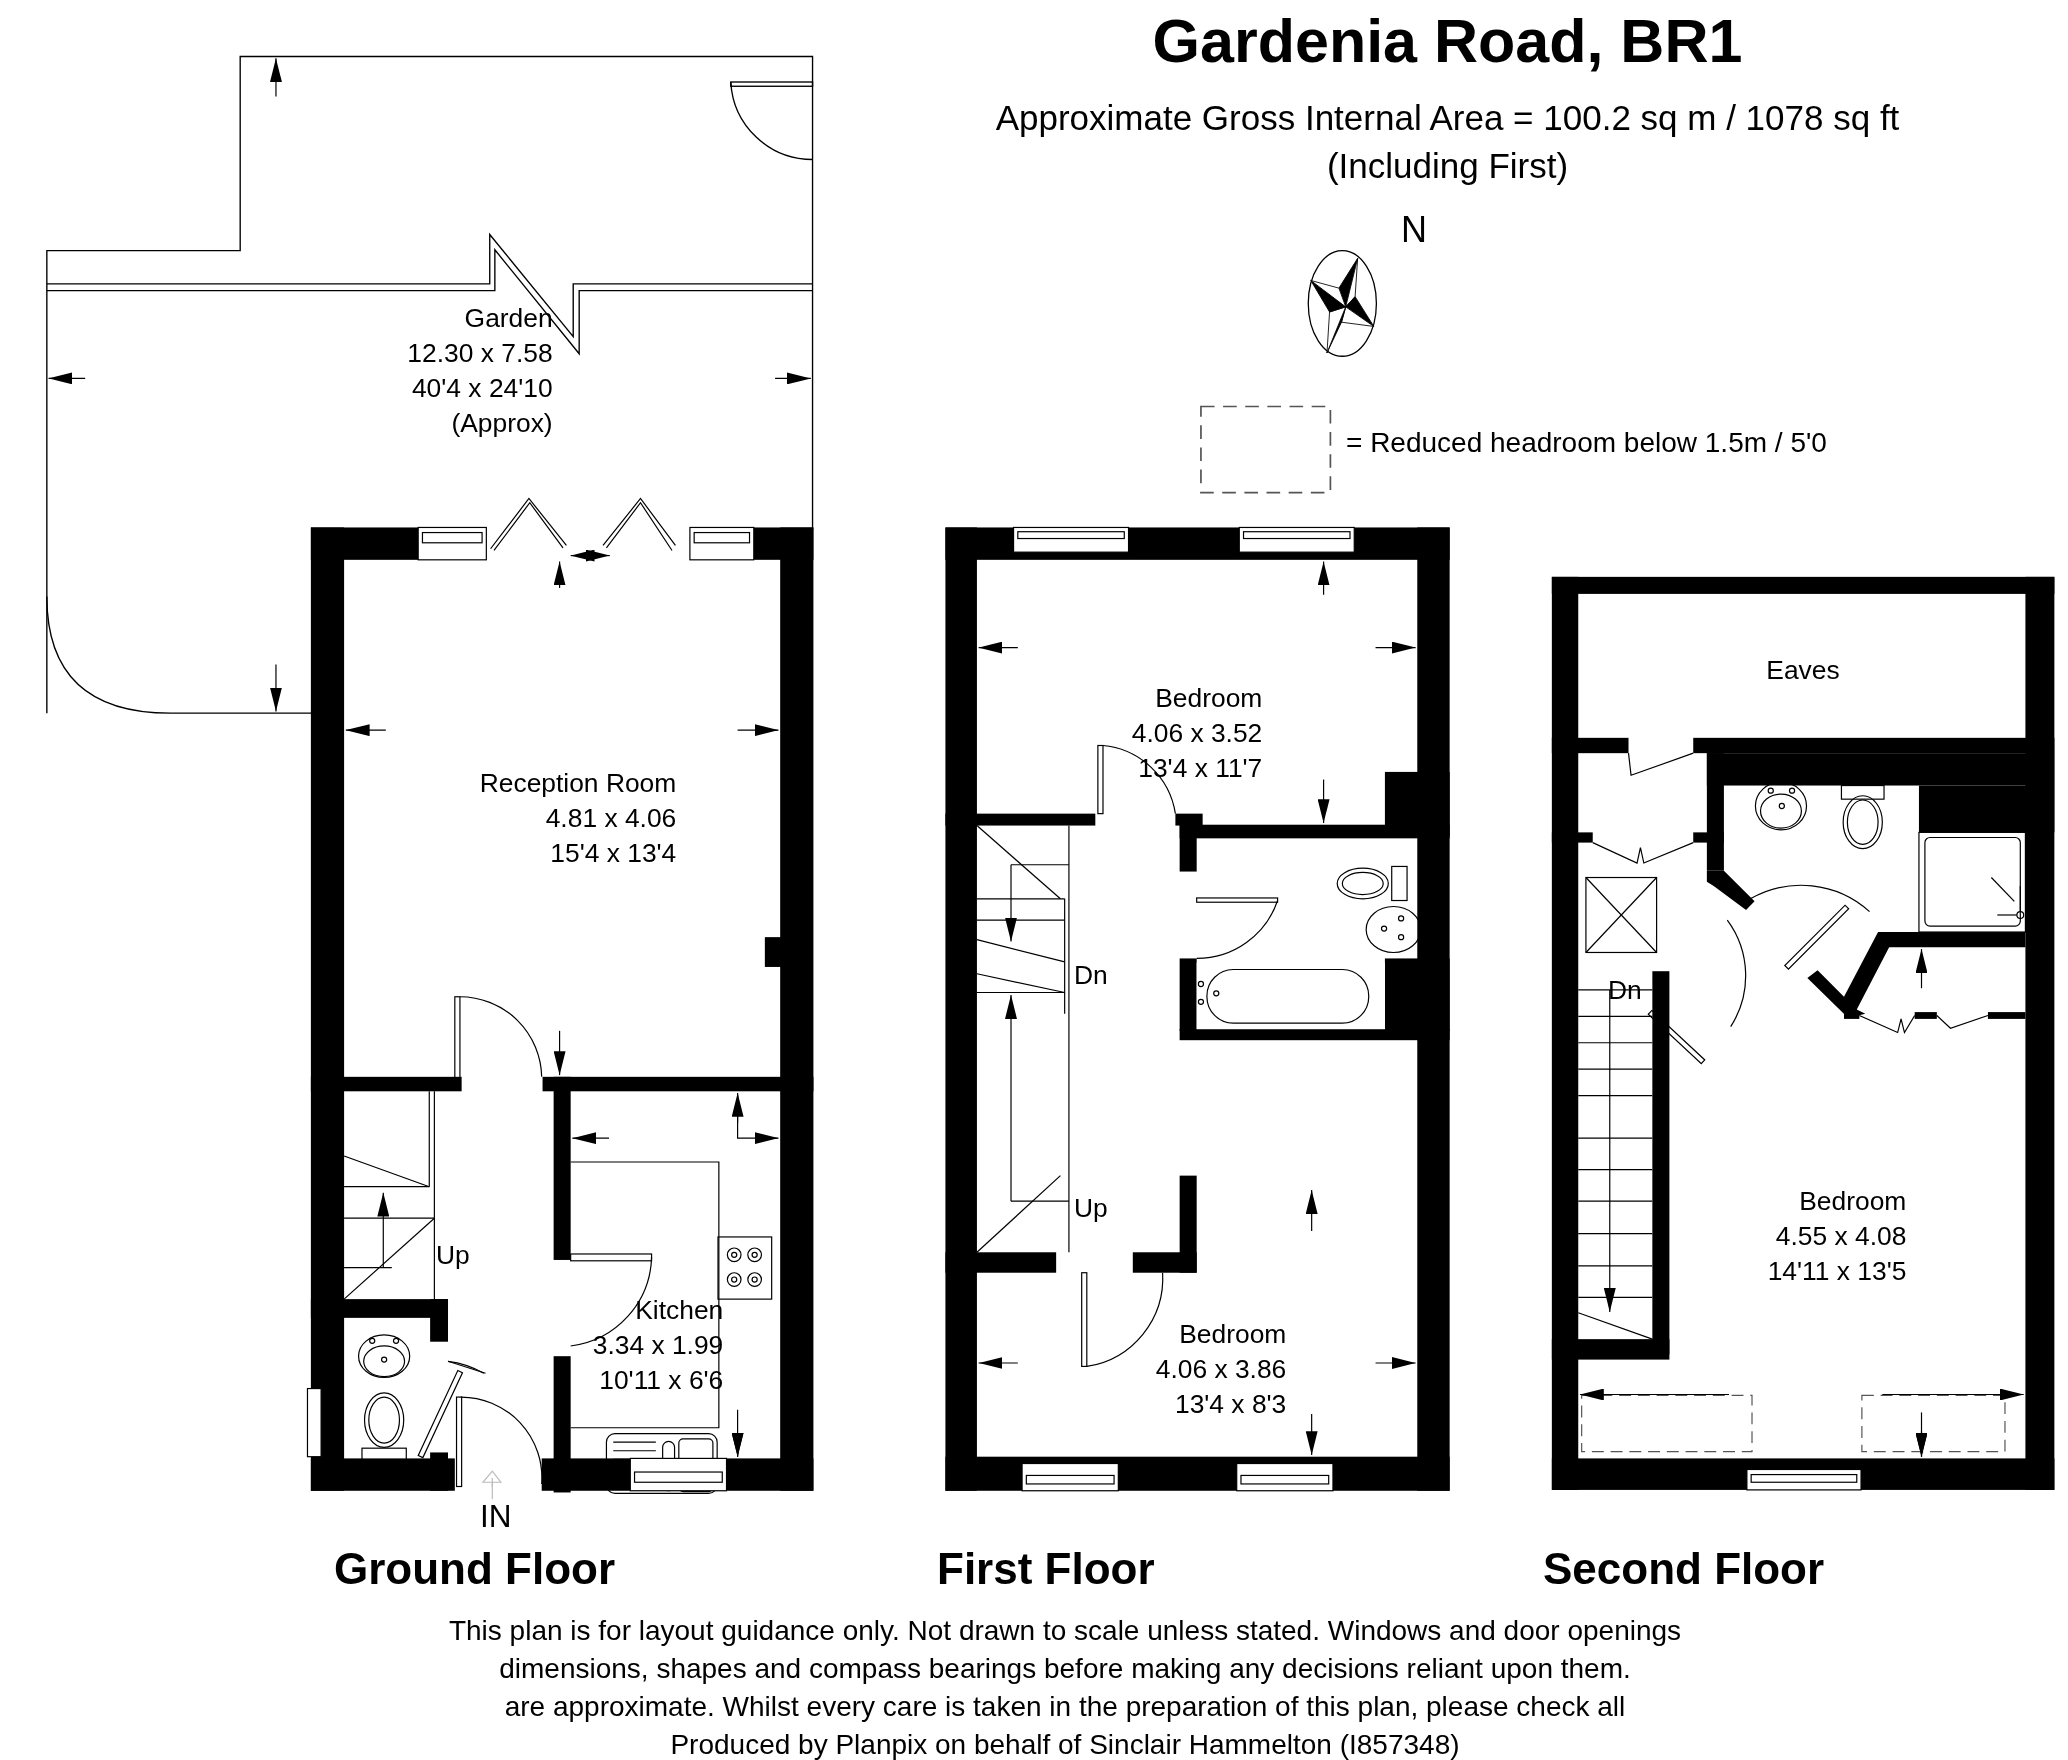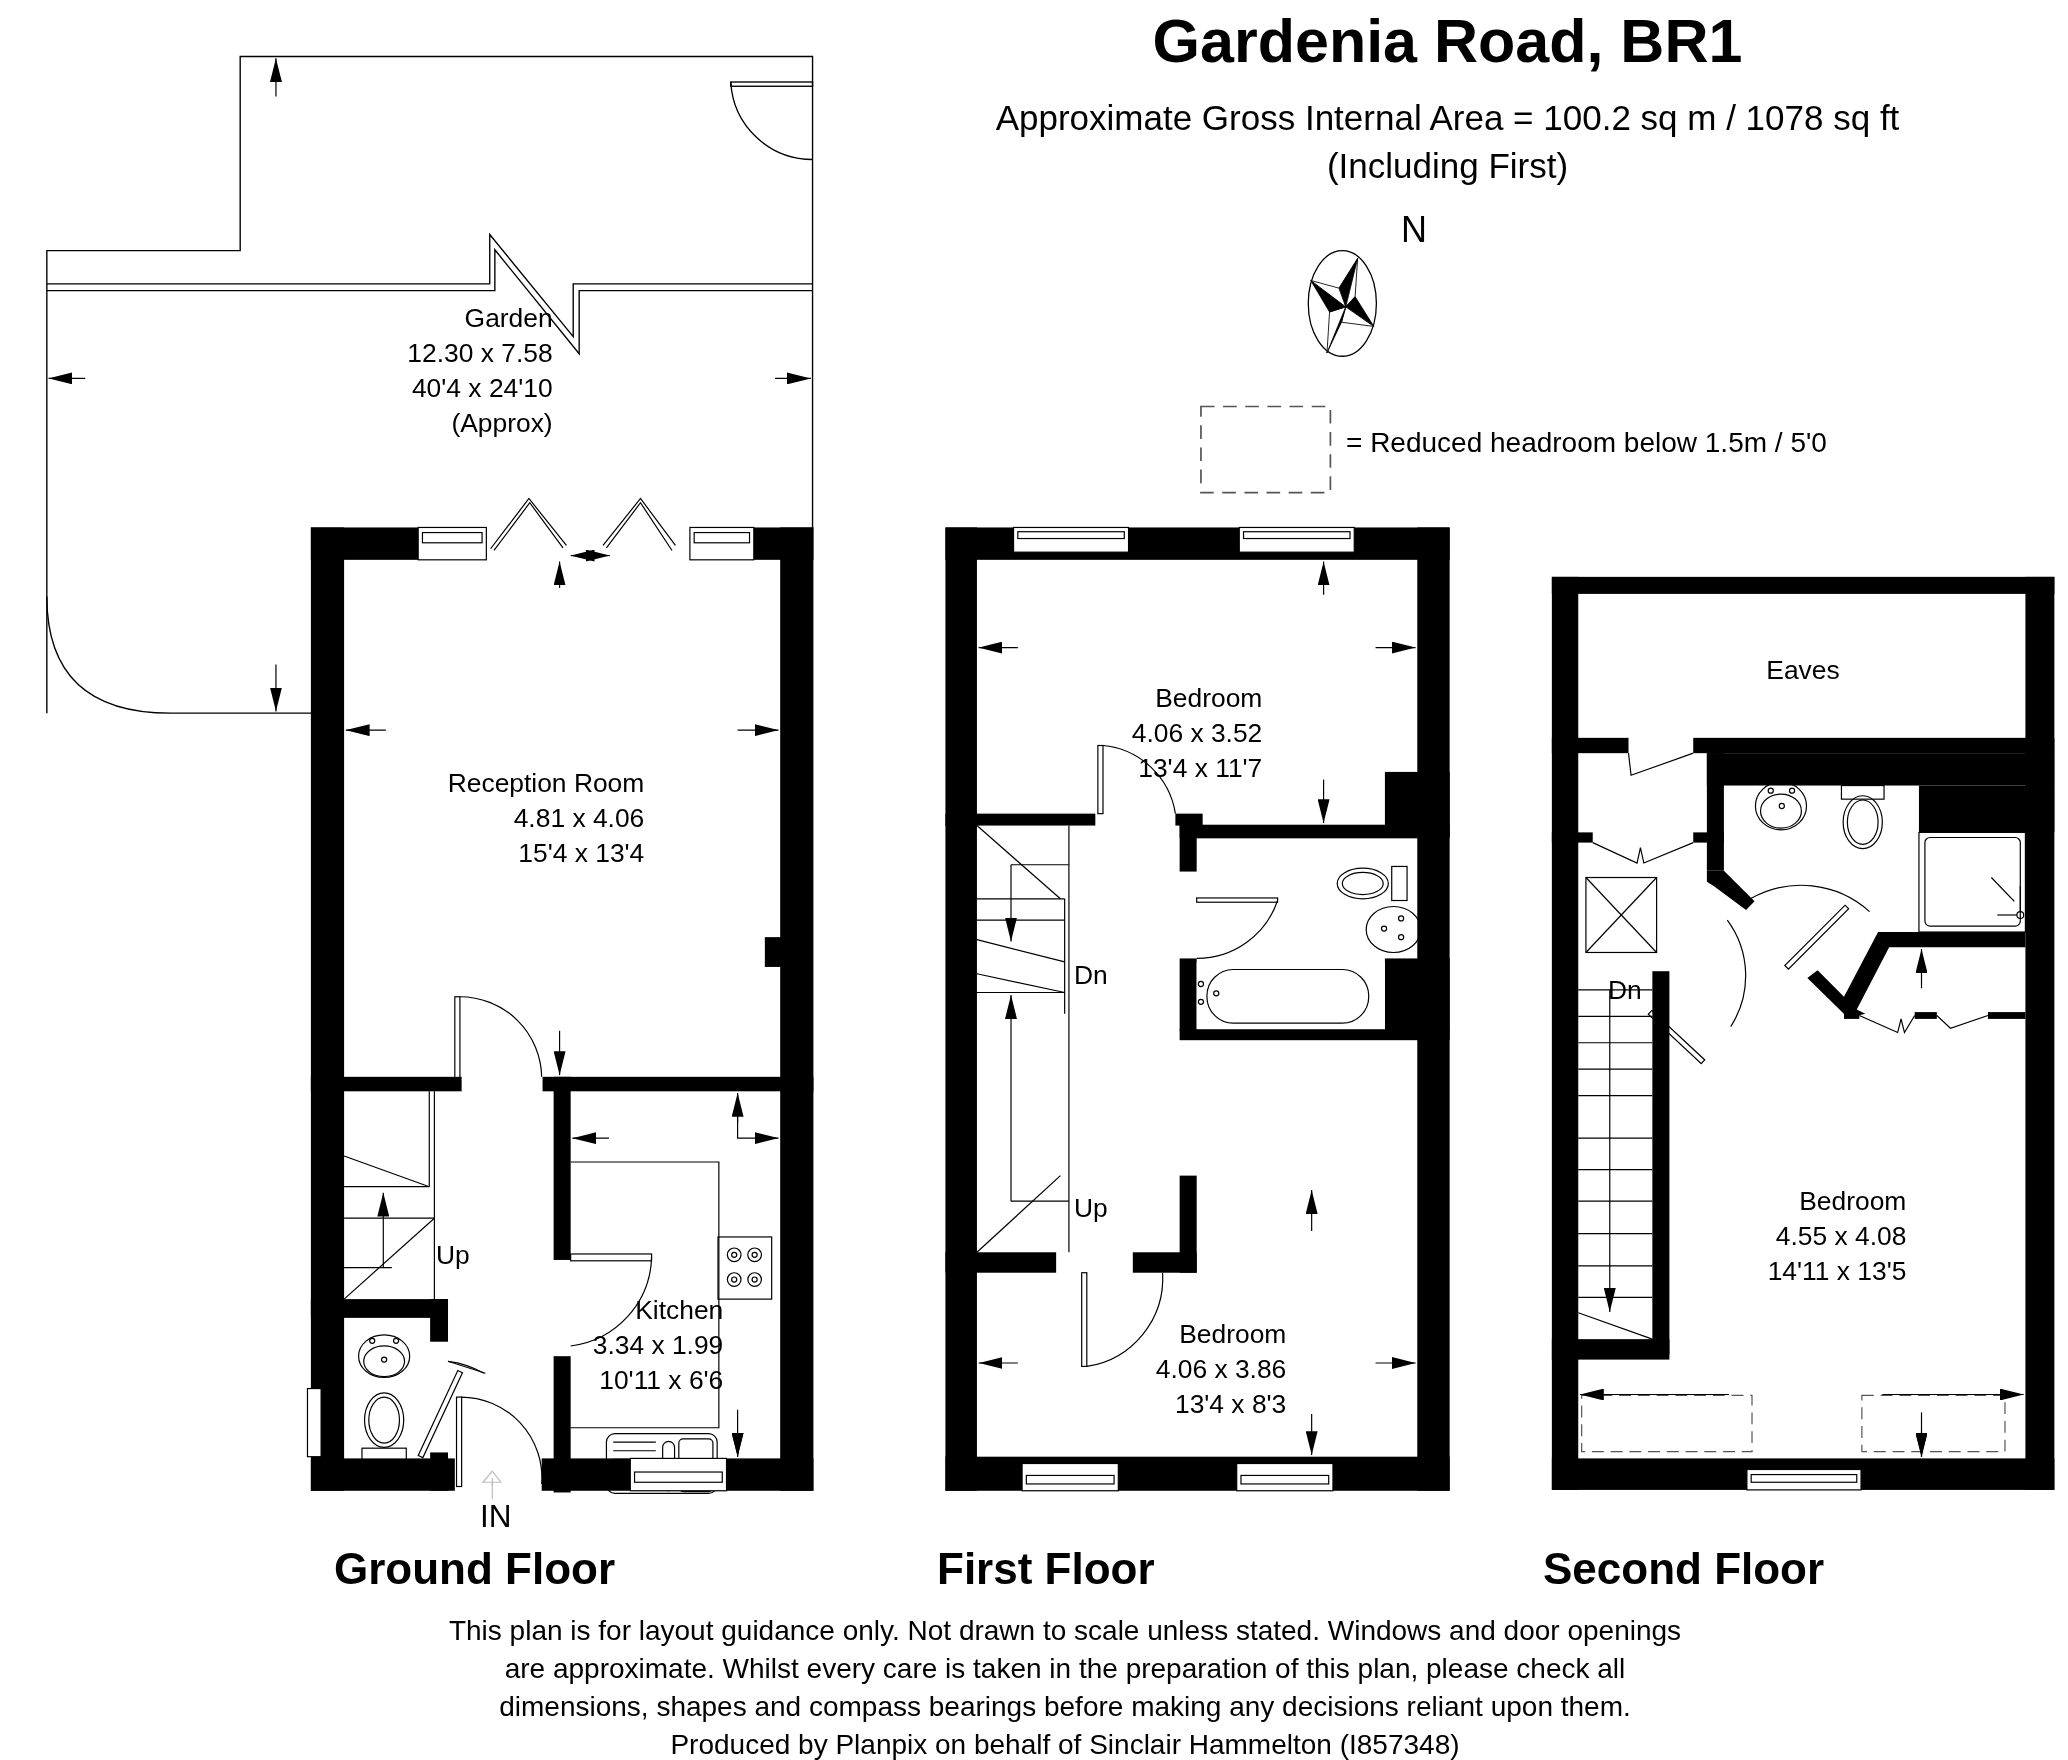--- a/index.html
+++ b/index.html
@@ -353,21 +353,21 @@
     <line x1="2256" y1="1160" x2="2256" y2="1114" marker-end="url(#arrBig)"></line>
   </g>
 </svg>
 
 <div class="room-label" style="left:480px; top:301px;">
   <div>Garden</div>
   <div>12.30 x 7.58</div>
   <div>40'4 x 24'10</div>
   <div>(Approx)</div>
 </div>
-<div class="room-label" style="left:546px; top:766px;">
+<div class="room-label" style="left:578px; top:766px;">
   <div>Reception Room</div>
   <div>4.81 x 4.06</div>
   <div>15'4 x 13'4</div>
 </div>
 <div class="room-label" style="left:658px; top:1293px;">
   <div>Kitchen</div>
   <div>3.34 x 1.99</div>
   <div>10'11 x 6'6</div>
 </div>
 <div class="small-label" style="left:436px; top:1240px;">Up</div>
@@ -395,17 +395,17 @@
   <div>14'11 x 13'5</div>
 </div>
 <div class="small-label" style="left:1608px; top:975px;">Dn</div>
 
 <div class="floor-name" style="left:302px;margin-left:32px;">Ground Floor</div>
 <div class="floor-name" style="left:937px;">First Floor</div>
 <div class="floor-name" style="left:1543px;">Second Floor</div>
 
 <div class="disclaimer">
   <div>This plan is for layout guidance only. Not drawn to scale unless stated. Windows and door openings</div>
+  <div>dimensions, shapes and compass bearings before making any decisions reliant upon them.</div>
   <div>are approximate. Whilst every care is taken in the preparation of this plan, please check all</div>
-  <div>dimensions, shapes and compass bearings before making any decisions reliant upon them.</div>
   <div>Produced by Planpix on behalf of Sinclair Hammelton (I857348)</div>
 </div>
 
 
 </body></html>

